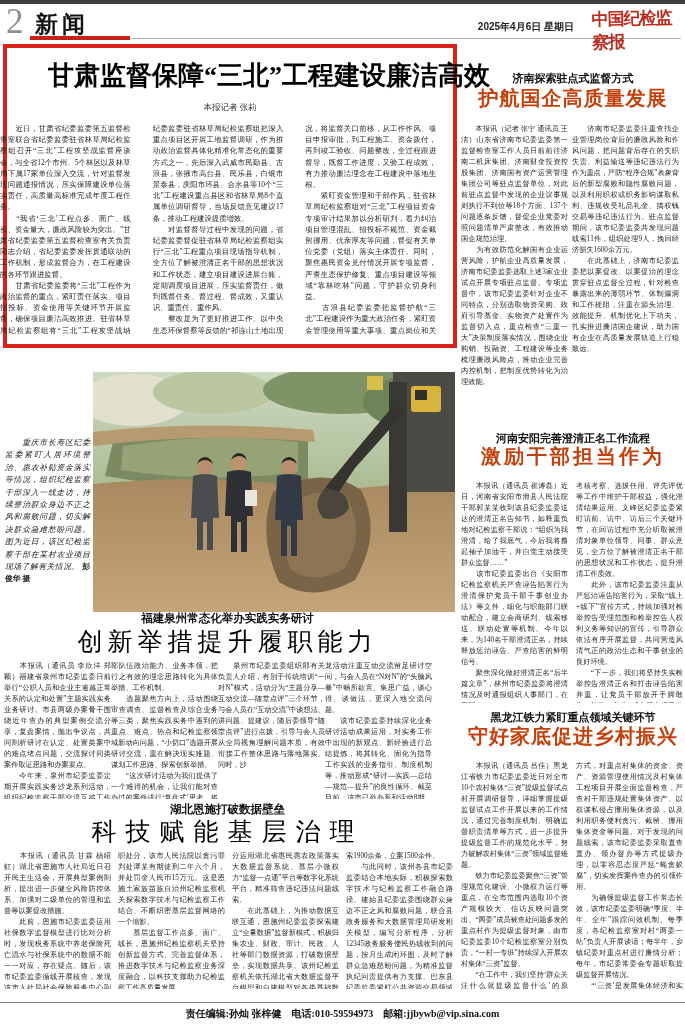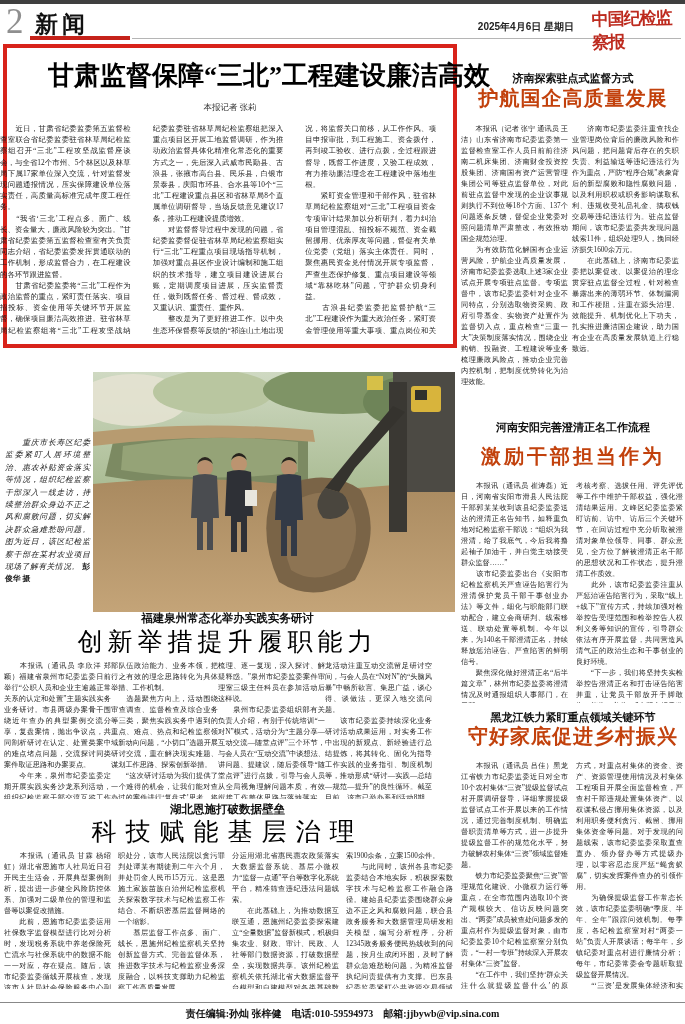--- a/index.html
+++ b/index.html
@@ -42,21 +42,21 @@
   .es-head{left:0;top:815px;font-size:25px;letter-spacing:9px;}
   .es-cols{left:4px;top:851px;width:449px;height:138px;gap:7px;}
   .es-cols .col{width:107px;height:138px;font-size:7.2px;line-height:11px;}
   
   .rkicker{width:224px;text-align:center;font-size:11px;font-weight:bold;color:#111;}
   .rhead{width:224px;text-align:center;font-weight:bold;color:#c2410c;}
   .jn-kicker{left:461px;top:71px;}
   .jn-head{left:461px;top:85px;font-size:20px;letter-spacing:1px;}
   .jn-cols{left:461px;top:124px;width:222px;height:300px;gap:4px;}
   .jn-cols .col{width:107px;height:300px;font-size:7.2px;line-height:11px;}
-  .ay-kicker{left:461px;top:420px;}
+  .ay-kicker{left:461px;top:431px;}
   .ay-head{left:461px;top:443px;font-size:20px;letter-spacing:3px;}
   .ay-cols{left:461px;top:481px;width:222px;height:222px;gap:8px;}
   .ay-cols .col{width:107px;height:222px;font-size:7.2px;line-height:11px;}
   .tl-kicker{left:461px;top:710px;}
   .tl-head{left:461px;top:723px;font-size:20px;letter-spacing:1px;}
   .tl-cols{left:461px;top:761px;width:222px;height:228px;gap:8px;}
   .tl-cols .col{width:107px;height:228px;font-size:7.2px;line-height:11px;}
   
   .foot-rule{left:0;top:1002px;width:685px;height:1px;background:#888;}
   .footer{left:0;top:1007px;width:685px;text-align:center;font-size:10px;font-weight:bold;color:#111;}
@@ -79,25 +79,25 @@
   <div class="abs lead-headline">甘肃监督保障“三北”工程建设廉洁高效</div>
   <div class="abs lead-byline">本报记者 张莉</div>
   <div class="abs cols lead-cols">
     <div class="col">
         <p>　　近日，甘肃省纪委监委第五监督检查室联合省纪委监委驻省林草局纪检监察组召开“三北”工程攻坚战监督座谈会，与全省12个市州、5个林区以及林草局下属17家单位深入交流，针对监督发现问题通报情况，压实保障建设单位落实责任，高质量高标准完成年度工程任务。</p>
         <p>　　“我省‘三北’工程点多、面广、线长、资金量大，廉政风险较为突出。”甘肃省纪委监委第五监督检查室有关负责同志介绍，省纪委监委发挥贯通联动的工作机制，形成监督合力，在工程建设的各环节跟进监督。</p>
         <p>　　甘肃省纪委监委将“三北”工程作为政治监督的重点，紧盯责任落实、项目招投标、资金使用等关键环节开展监督，确保项目廉洁高效推进。驻省林草局纪检监察组将“三北”工程攻坚战纳入“政治要件”清单，分片分区划定监督任务，细化制定对相关部门单位的监督计划，保障工程有序推进。</p>
       </div>
     <div class="col">
         <p>纪委监委驻省林草局纪检监察组把深入重点项目区开展工地监督调研，作为推动政治监督具体化精准化常态化的重要方式之一，先后深入武威市民勤县、古浪县，张掖市高台县、民乐县，白银市景泰县，庆阳市环县、合水县等10个“三北”工程建设重点县区和省林草局8个直属单位调研督导，当场反馈意见建议17条，推动工程建设提质增效。</p>
-        <p>　　对监督督导过程中发现的问题，省纪委监委督促驻省林草局纪检监察组实行“三北”工程重点项目现场指导机制，加强对重点县区作业设计编制和施工组织的技术指导，建立项目建设进展台账，定期调度项目进展，压实监督责任，做到既督任务、督过程、督成效，又重认识、重责任、重作风。</p>
+        <p>　　对监督督导过程中发现的问题，省纪委监委督促驻省林草局纪检监察组实行“三北”工程重点项目现场指导机制，全方位了解被澄清正名干部的思想状况和工作状态，建立项目建设进展台账，定期调度项目进展，压实监督责任，做到既督任务、督过程、督成效，又重认识、重责任、重作风。</p>
         <p>　　整改是为了更好推进工作。以中央生态环保督察等反馈的“祁连山土地出现沙化、未及时修复退化林草”等问题整改为抓手，甘肃省纪委监委督促驻省林草局纪检监察组聚焦工程建设和任务完成情</p>
       </div>
     <div class="col">
-        <p>况，将监督关口前移，从工作作风、项目申报审批，到工程施工、资金拨付，再到竣工验收、进行点拨，全过程跟进督导，既督工作进度，又验工程成效，有力推动廉洁理念在工程建设中落地生根。</p>
+        <p>况，将监督关口前移，从工作作风、项目申报审批，到工程施工、资金拨付，再到竣工验收、问题整改，全过程跟进督导，既督工作进度，又验工程成效，有力推动廉洁理念在工程建设中落地生根。</p>
         <p>　　紧盯资金管理和干部作风，驻省林草局纪检监察组对“三北”工程项目资金专项审计结果加以分析研判，着力纠治项目管理混乱、招投标不规范、资金截留挪用、优亲厚友等问题，督促有关单位党委（党组）落实主体责任。同时，聚焦惠民资金兑付情况开展专项监督，严查生态保护修复、重点项目建设等领域“靠林吃林”问题，守护群众切身利益。</p>
         <p>　　古浪县纪委监委把监督护航“三北”工程建设作为重大政治任务，紧盯资金管理使用等重大事项、重点岗位和关键环节，以片区协作、“嵌入式”监督等模式精准监督、全程监督。民勤县纪委监委立足职能职责，创新监督方式，推动干部下沉一线，以有力监督为打好“三北”工程攻坚战保驾护航。</p>
       </div>
   </div>
 
   <div class="abs caption">
     <span>　　重庆市长寿区纪委监委紧盯人居环境整治、惠农补贴资金落实等情况，组织纪检监察干部深入一线走访，持续整治群众身边不正之风和腐败问题，切实解决群众急难愁盼问题。图为近日，该区纪检监察干部在某村农业项目现场了解有关情况。</span>
     <span class="credit">彭俊华 摄</span>
   </div>
 
@@ -165,21 +165,20 @@
     <div class="col">
         <p>　　本报讯（通讯员 李欣洋 郑颖）福建省泉州市纪委监委日前举行“公职人员和企业主逾越正常关系的认定和处置”主题实践实务业务研讨。市县两级办案骨干围绕近年查办的典型案例交流分享，复盘案情，抛出争议点，共同剖析研讨在认定、处置类案中的难点堵点问题，交流探讨同类案件取证思路和办案要点。</p>
         <p>　　今年来，泉州市纪委监委定期开展实践实务沙龙系列活动，组织纪检监察干部交流互鉴工作心得，助力提升干</p>
       </div>
     <div class="col">
         <p>部队伍政治能力、业务本领，把行之有效的理念思路转化为具体举措、工作机制。</p>
         <p>　　选题聚焦方向上，活动围绕审查调查、监督检查及综合业务等三类，聚焦实践实务中遇到的重点、难点、热点和纪检监察领域新动向问题，“小切口”选题开展研讨交流，重在解决现实难题、谋划工作思路、探索创新举措。</p>
         <p>　　“这次研讨活动为我们提供了一个难得的机会，让我们能对查办过的案件进行‘复盘式’思考，将取证、定性、处置中遇到的难题逐一</p>
       </div>
     <div class="col">
-        <p>梳理、逐一复现，深入探讨、解疑释惑。”泉州市纪委监委案件审理室三级主任科员在参加活动后这样说。</p>
         <p>　　泉州市纪委监委组织部有关负责人介绍，有别于传统培训“一对N”模式，活动分为“主题分享—互动交流—随堂点评”三个环节，与会人员在“互动交流”中谈想法、讲问题、提建议，随后委领导“随堂点评”进行点拨，引导与会人员从全局视角理解问题本质，有效衔接工作整体思路与落地落实。同时，沙</p>
       </div>
     <div class="col">
         <p>龙活动注重互动交流留足研讨空间，与会人员在“N对N”的“头脑风暴”中畅所欲言、集思广益，谈心得、谈做法，更深入地交流问题。</p>
         <p>　　该市纪委监委持续深化业务研讨活动成果运用，对实务工作中出现的新观点、新经验进行总结提炼，将其转化、固化为指导工作实践的业务指引、制度机制等，推动形成“研讨—实践—总结—规范—提升”的良性循环。截至目前，该市已举办系列活动8期，260余人次参与研讨交流。</p>
       </div>
   </div>
 
   <div class="abs kicker es-kicker">湖北恩施打破数据壁垒</div>
   <div class="abs bighead es-head">科技赋能基层治理</div>

